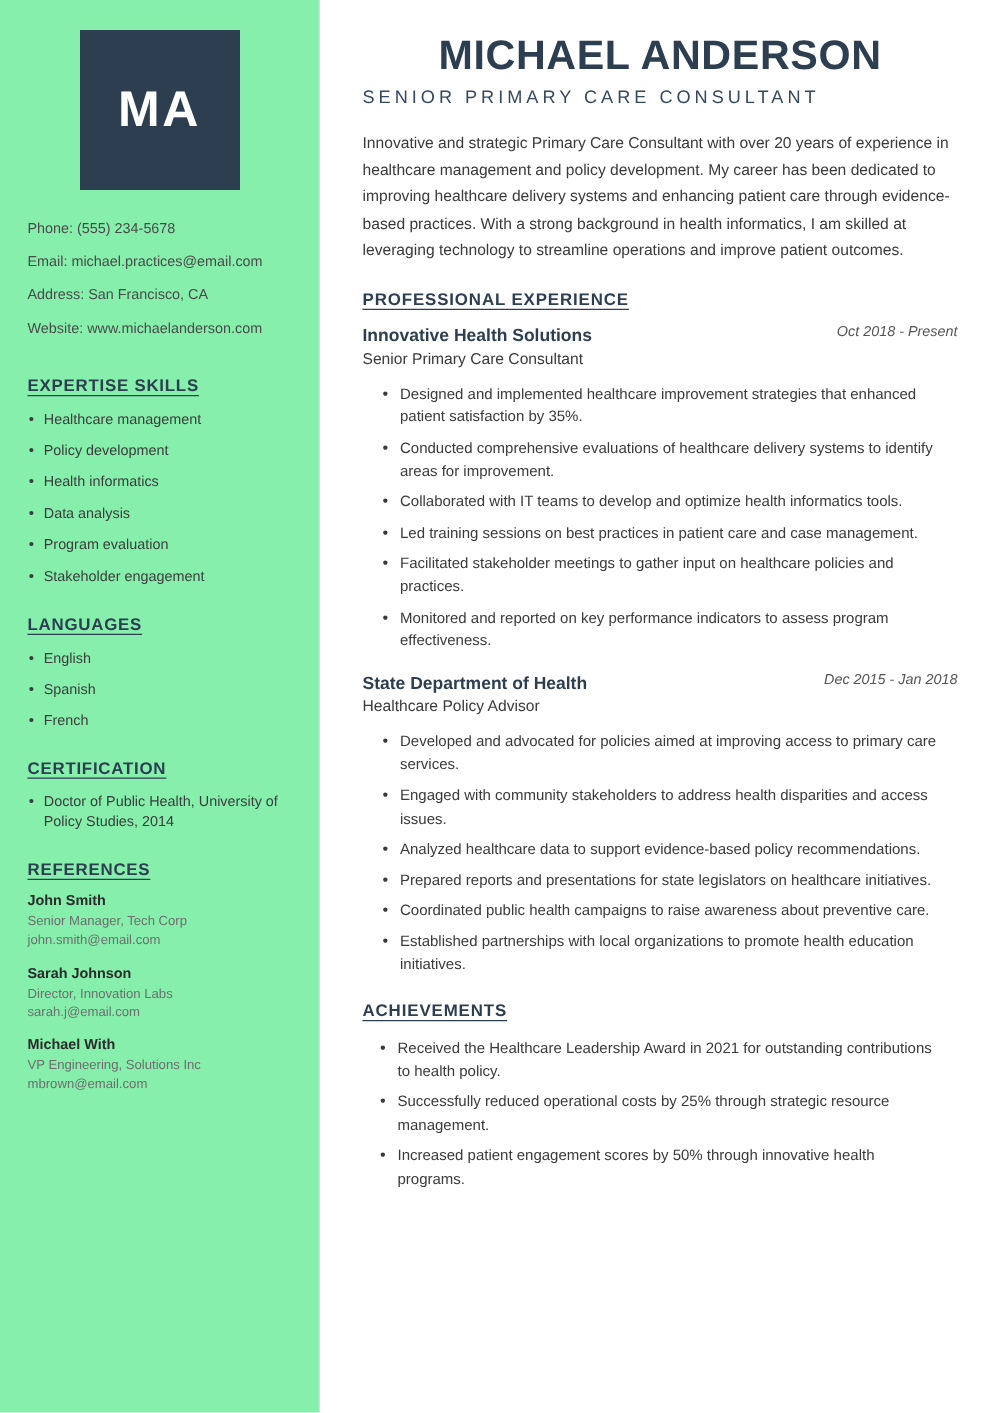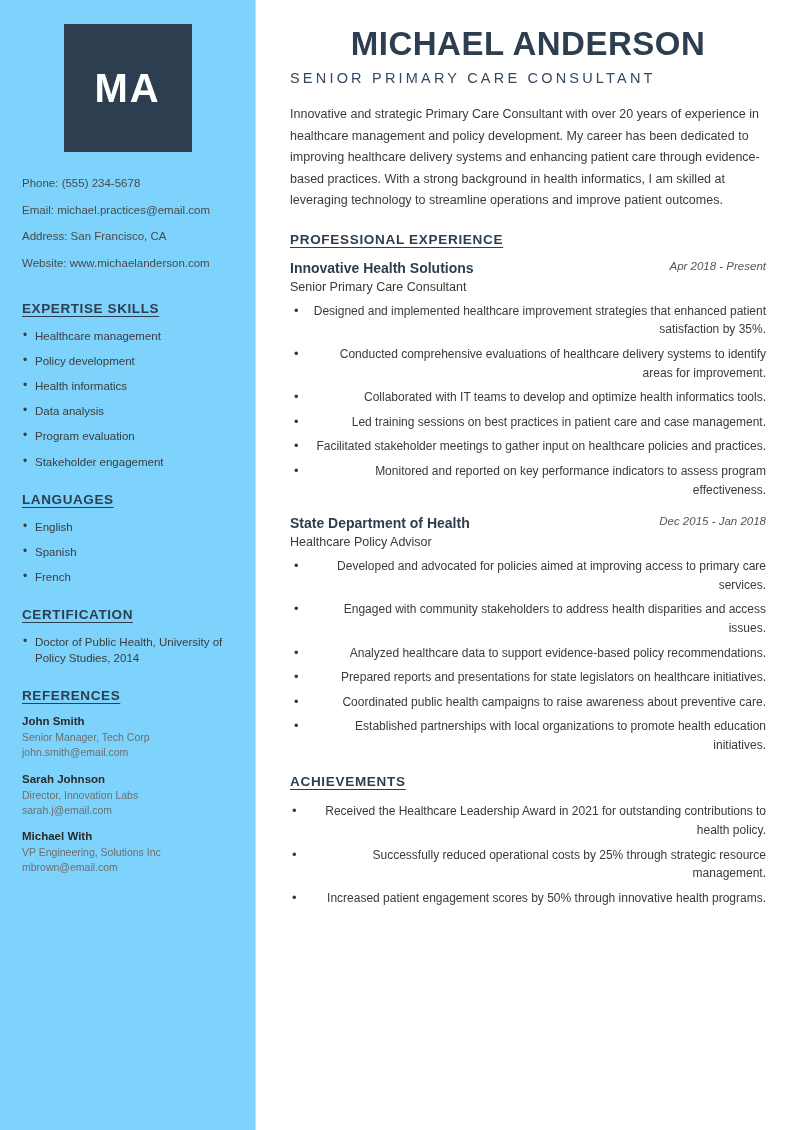--- a/index.html
+++ b/index.html
@@ -19,21 +19,21 @@
     width: 800px;
     height: 1130px;
     display: flex;
     background: #ffffff;
     position: relative;
   }
   
   .sidebar {
     width: 256px;
     min-width: 256px;
-    background: #7dd3fc;
+    background: #86efac;
     border-right: 1px solid #d9dcdf;
     padding: 22px 22px 20px 22px;
     position: relative;
   }
   .monogram-wrap {
     display: flex;
     justify-content: center;
     margin-top: 2px;
     margin-bottom: 24px;
   }
@@ -153,24 +153,23 @@
     font-size: 11.5px;
     font-style: italic;
     color: #555555;
   }
   .job-role {
     font-size: 12.5px;
     color: #3a3a3a;
     margin: 4px 0 8px 0;
   }
   .job-bullets {
-    margin: 0;
+    margin: 12px;
     padding: 0;
     list-style: none;
-    text-align: right;
   }
   .job-bullets li {
     font-size: 12px;
     line-height: 1.55;
     color: #3a3a3a;
     margin-bottom: 6px;
     padding-left: 18px;
     position: relative;
   }
   .job-bullets li::before {
@@ -259,21 +258,21 @@
     <h1 class="name">MICHAEL ANDERSON</h1>
     <div class="subtitle">SENIOR PRIMARY CARE CONSULTANT</div>
     <p class="summary">Innovative and strategic Primary Care Consultant with over 20 years of experience in healthcare management and policy development. My career has been dedicated to improving healthcare delivery systems and enhancing patient care through evidence-based practices. With a strong background in health informatics, I am skilled at leveraging technology to streamline operations and improve patient outcomes.</p>
 
     <section>
       <h2 class="main-heading">PROFESSIONAL EXPERIENCE</h2>
 
       <div class="job">
         <div class="job-head">
           <span class="job-company">Innovative Health Solutions</span>
-          <span class="job-dates">Apr 2018 - Present</span>
+          <span class="job-dates">Oct 2018 - Present</span>
         </div>
         <div class="job-role">Senior Primary Care Consultant</div>
         <ul class="job-bullets">
           <li>Designed and implemented healthcare improvement strategies that enhanced patient satisfaction by 35%.</li>
           <li>Conducted comprehensive evaluations of healthcare delivery systems to identify areas for improvement.</li>
           <li>Collaborated with IT teams to develop and optimize health informatics tools.</li>
           <li>Led training sessions on best practices in patient care and case management.</li>
           <li>Facilitated stakeholder meetings to gather input on healthcare policies and practices.</li>
           <li>Monitored and reported on key performance indicators to assess program effectiveness.</li>
         </ul>

